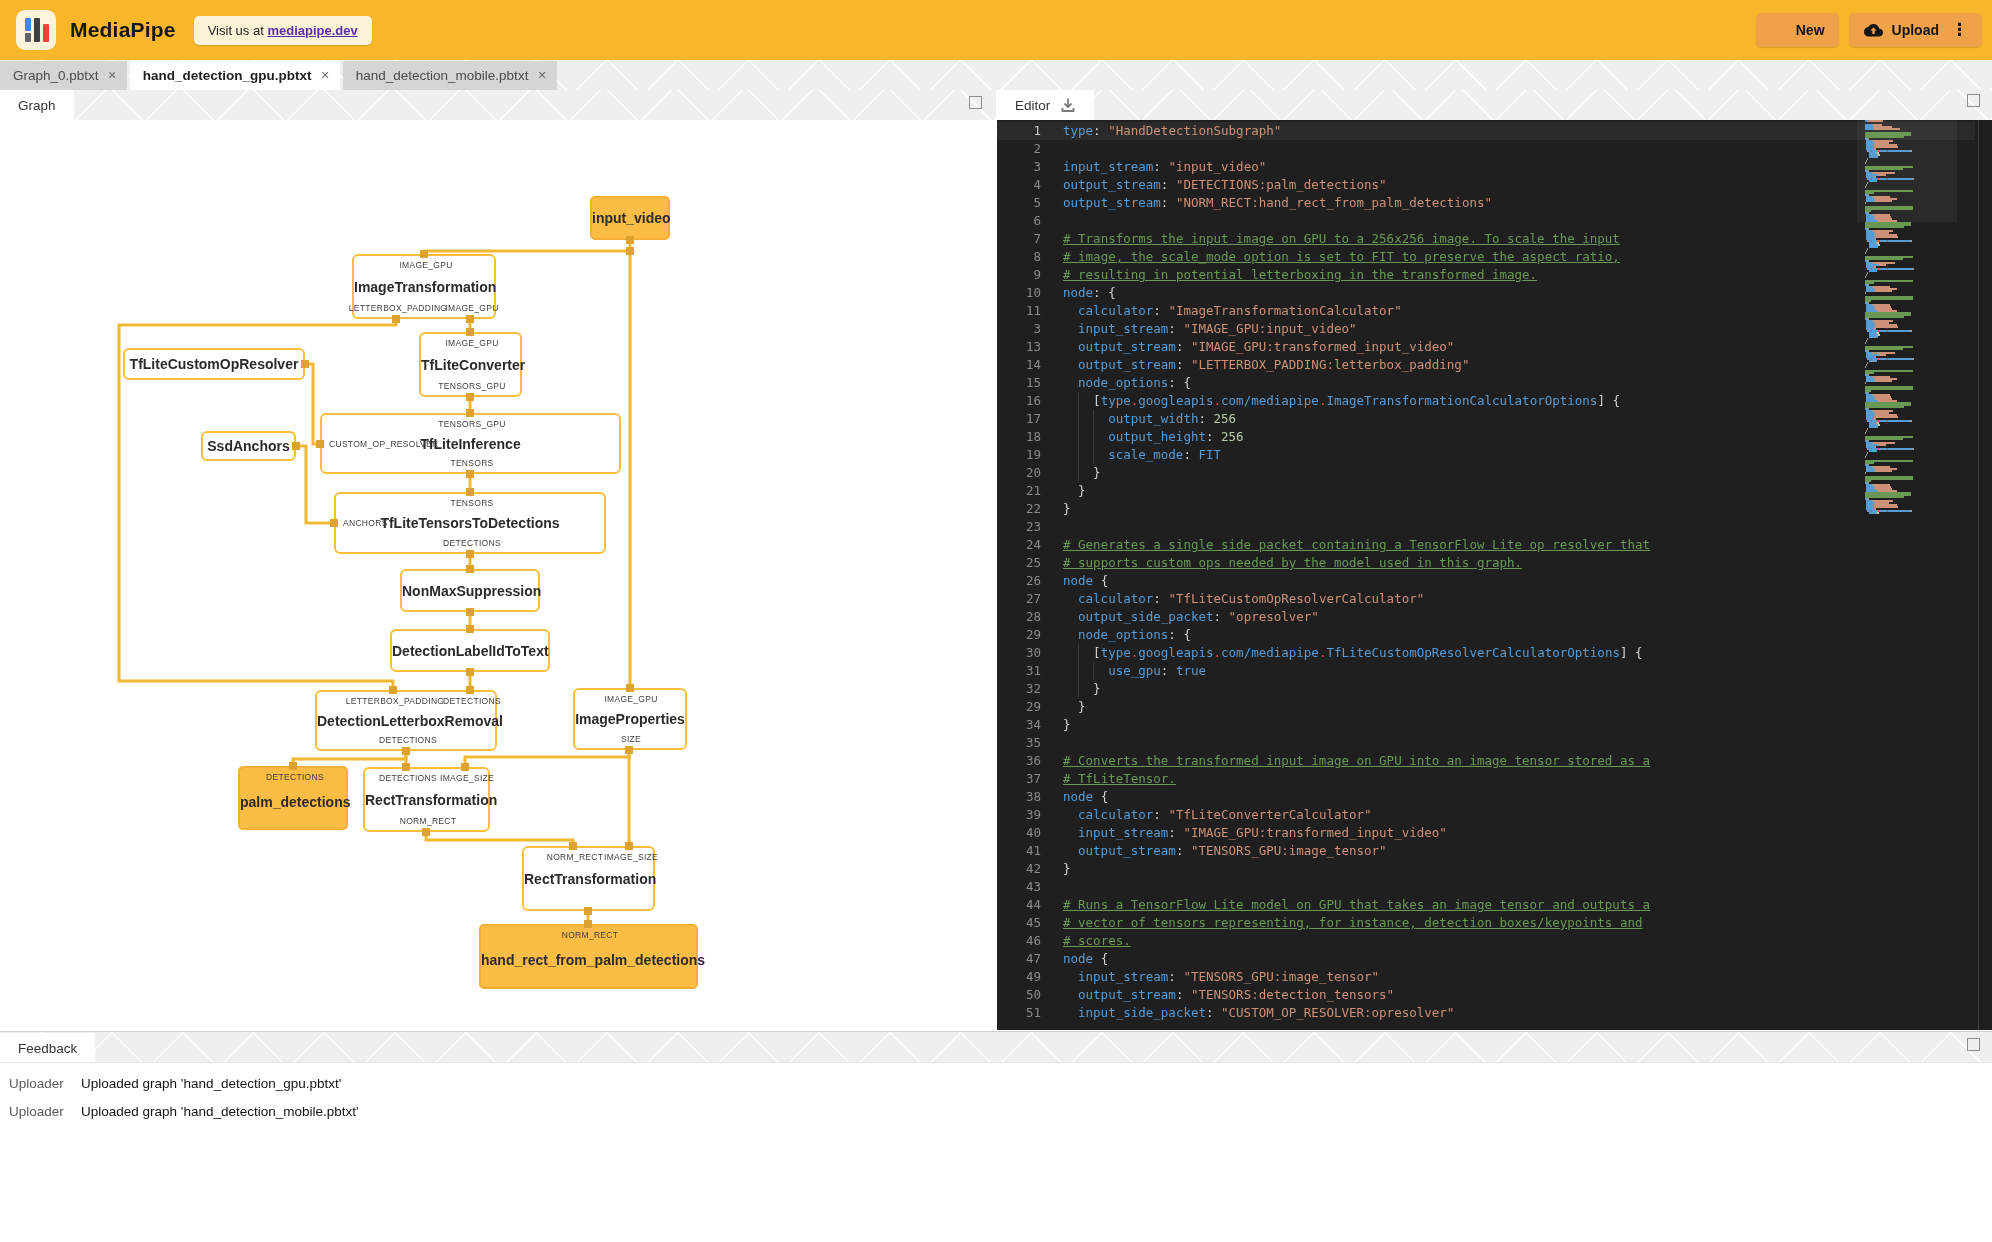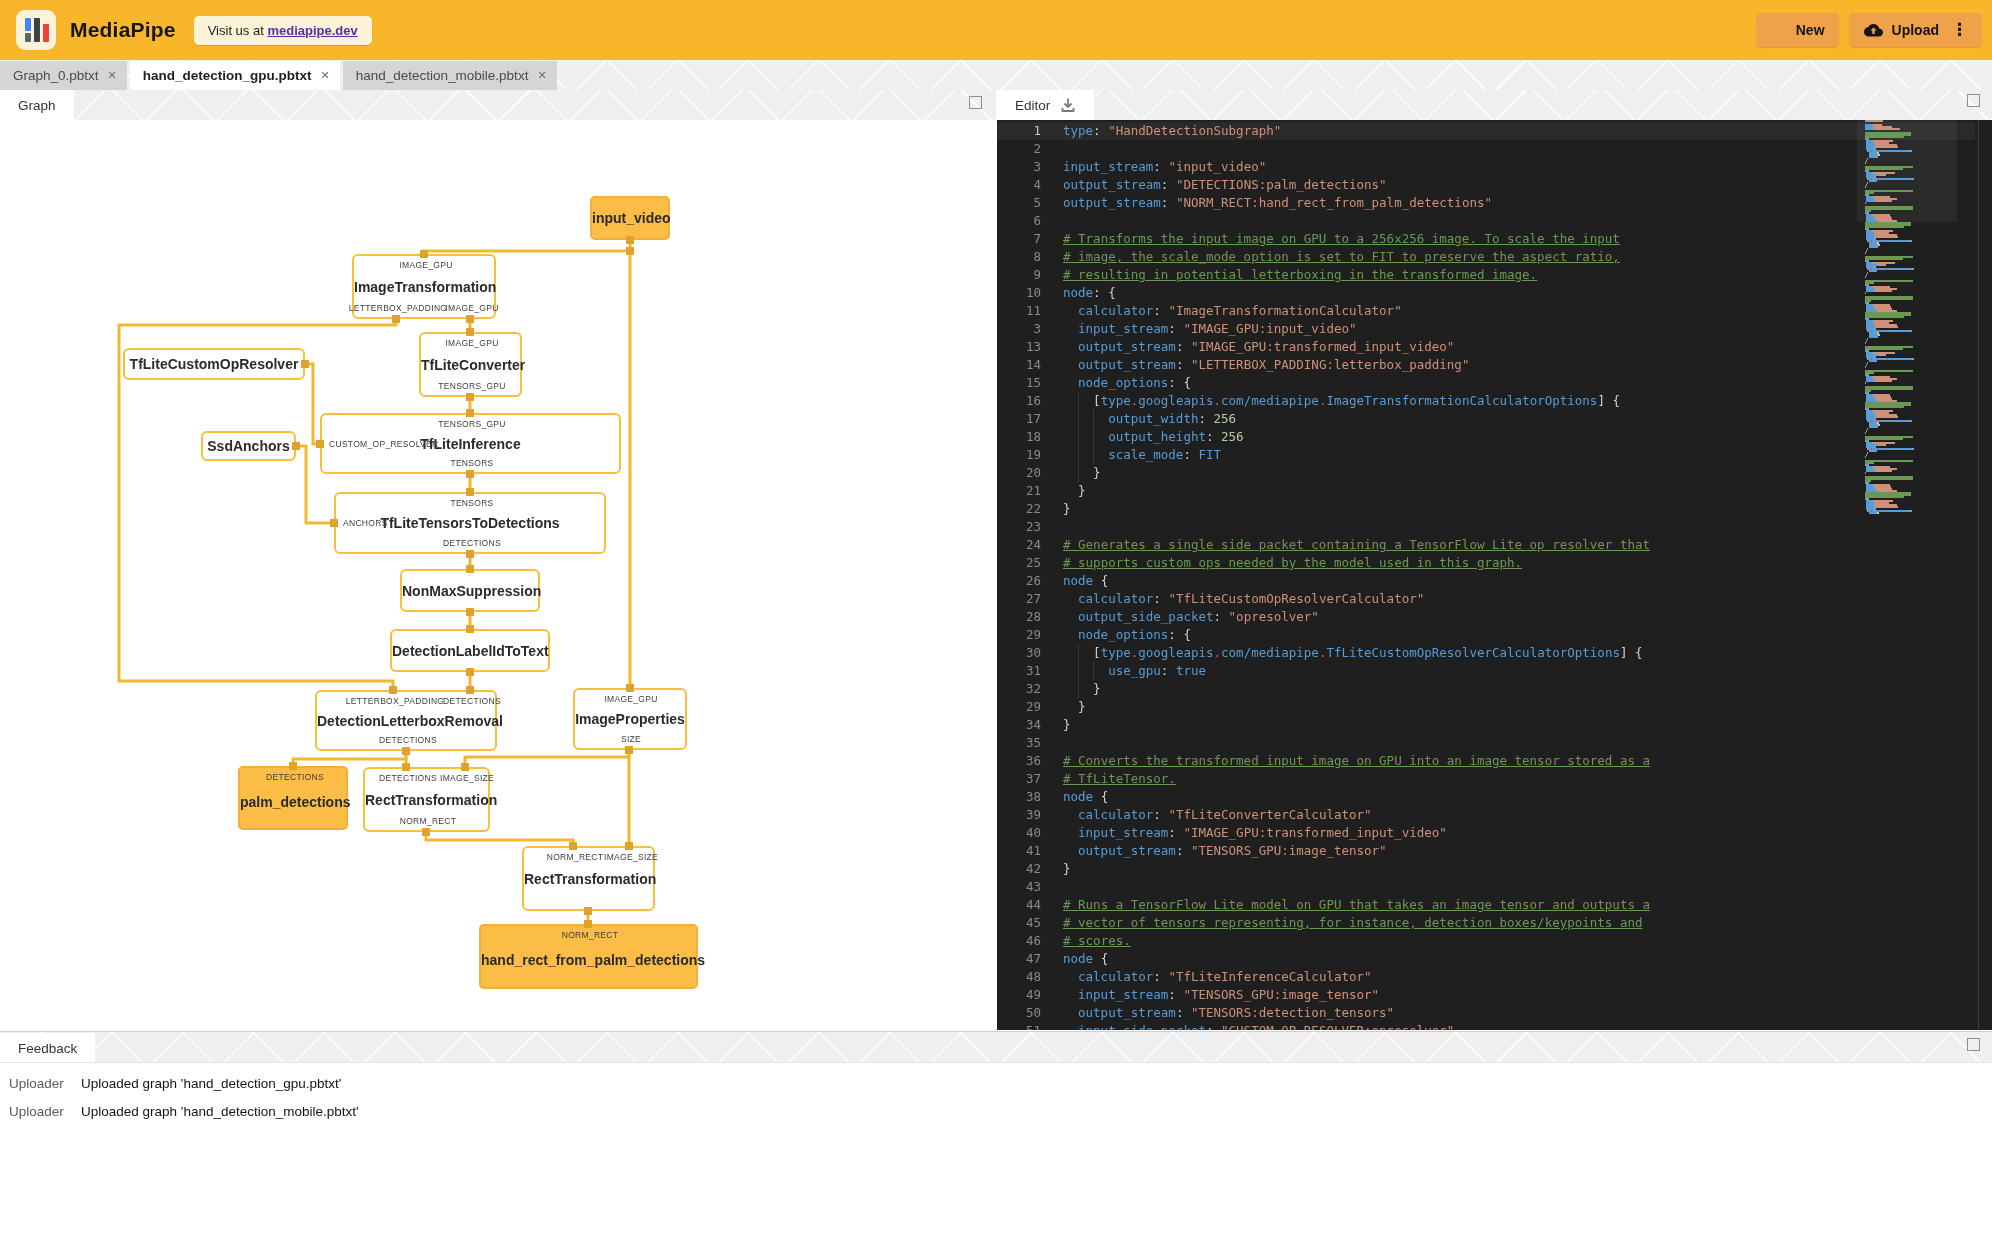--- a/index.html
+++ b/index.html
@@ -332,21 +332,20 @@
       <div class="ed-row"><span class="gut">38</span><span class="codecell"><span class="tk">node</span><span class="tp"> {</span></span></div>
       <div class="ed-row"><span class="gut">39</span><span class="codecell"><span class="iu">  </span><span class="tk">calculator</span><span class="tp">: </span><span class="ts">"TfLiteConverterCalculator"</span></span></div>
       <div class="ed-row"><span class="gut">40</span><span class="codecell"><span class="iu">  </span><span class="tk">input_stream</span><span class="tp">: </span><span class="ts">"IMAGE_GPU:transformed_input_video"</span></span></div>
       <div class="ed-row"><span class="gut">41</span><span class="codecell"><span class="iu">  </span><span class="tk">output_stream</span><span class="tp">: </span><span class="ts">"TENSORS_GPU:image_tensor"</span></span></div>
       <div class="ed-row"><span class="gut">42</span><span class="codecell"><span class="tp">}</span></span></div>
       <div class="ed-row"><span class="gut">43</span><span class="codecell"></span></div>
       <div class="ed-row"><span class="gut">44</span><span class="codecell"><span class="tc"># Runs a TensorFlow Lite model on GPU that takes an image tensor and outputs a</span></span></div>
       <div class="ed-row"><span class="gut">45</span><span class="codecell"><span class="tc"># vector of tensors representing, for instance, detection boxes/keypoints and</span></span></div>
       <div class="ed-row"><span class="gut">46</span><span class="codecell"><span class="tc"># scores.</span></span></div>
       <div class="ed-row"><span class="gut">47</span><span class="codecell"><span class="tk">node</span><span class="tp"> {</span></span></div>
-      <div class="ed-row"><span class="gut">48</span><span class="codecell"><span class="iu">  </span><span class="tk">calculator</span><span class="tp">: </span><span class="ts">"TfLiteInferenceCalculator"</span></span></div>
       <div class="ed-row"><span class="gut">49</span><span class="codecell"><span class="iu">  </span><span class="tk">input_stream</span><span class="tp">: </span><span class="ts">"TENSORS_GPU:image_tensor"</span></span></div>
       <div class="ed-row"><span class="gut">50</span><span class="codecell"><span class="iu">  </span><span class="tk">output_stream</span><span class="tp">: </span><span class="ts">"TENSORS:detection_tensors"</span></span></div>
       <div class="ed-row"><span class="gut">51</span><span class="codecell"><span class="iu">  </span><span class="tk">input_side_packet</span><span class="tp">: </span><span class="ts">"CUSTOM_OP_RESOLVER:opresolver"</span></span></div>
     </div>
   <div class="mm-slider"></div>
   <div class="minimap" id="minimap">
       <div class="mm-row"><b style="width: 2.48px; background: rgb(86, 156, 214);"></b><b style="width: 1.24px; background: rgb(154, 154, 154);"></b><b style="width: 14.26px; background: rgb(206, 145, 120);"></b></div>
       <div class="mm-row"></div>
       <div class="mm-row"><b style="width: 7.44px; background: rgb(86, 156, 214);"></b><b style="width: 1.24px; background: rgb(154, 154, 154);"></b><b style="width: 8.06px; background: rgb(206, 145, 120);"></b></div>
       <div class="mm-row"><b style="width: 8.06px; background: rgb(86, 156, 214);"></b><b style="width: 1.24px; background: rgb(154, 154, 154);"></b><b style="width: 17.36px; background: rgb(206, 145, 120);"></b></div>

